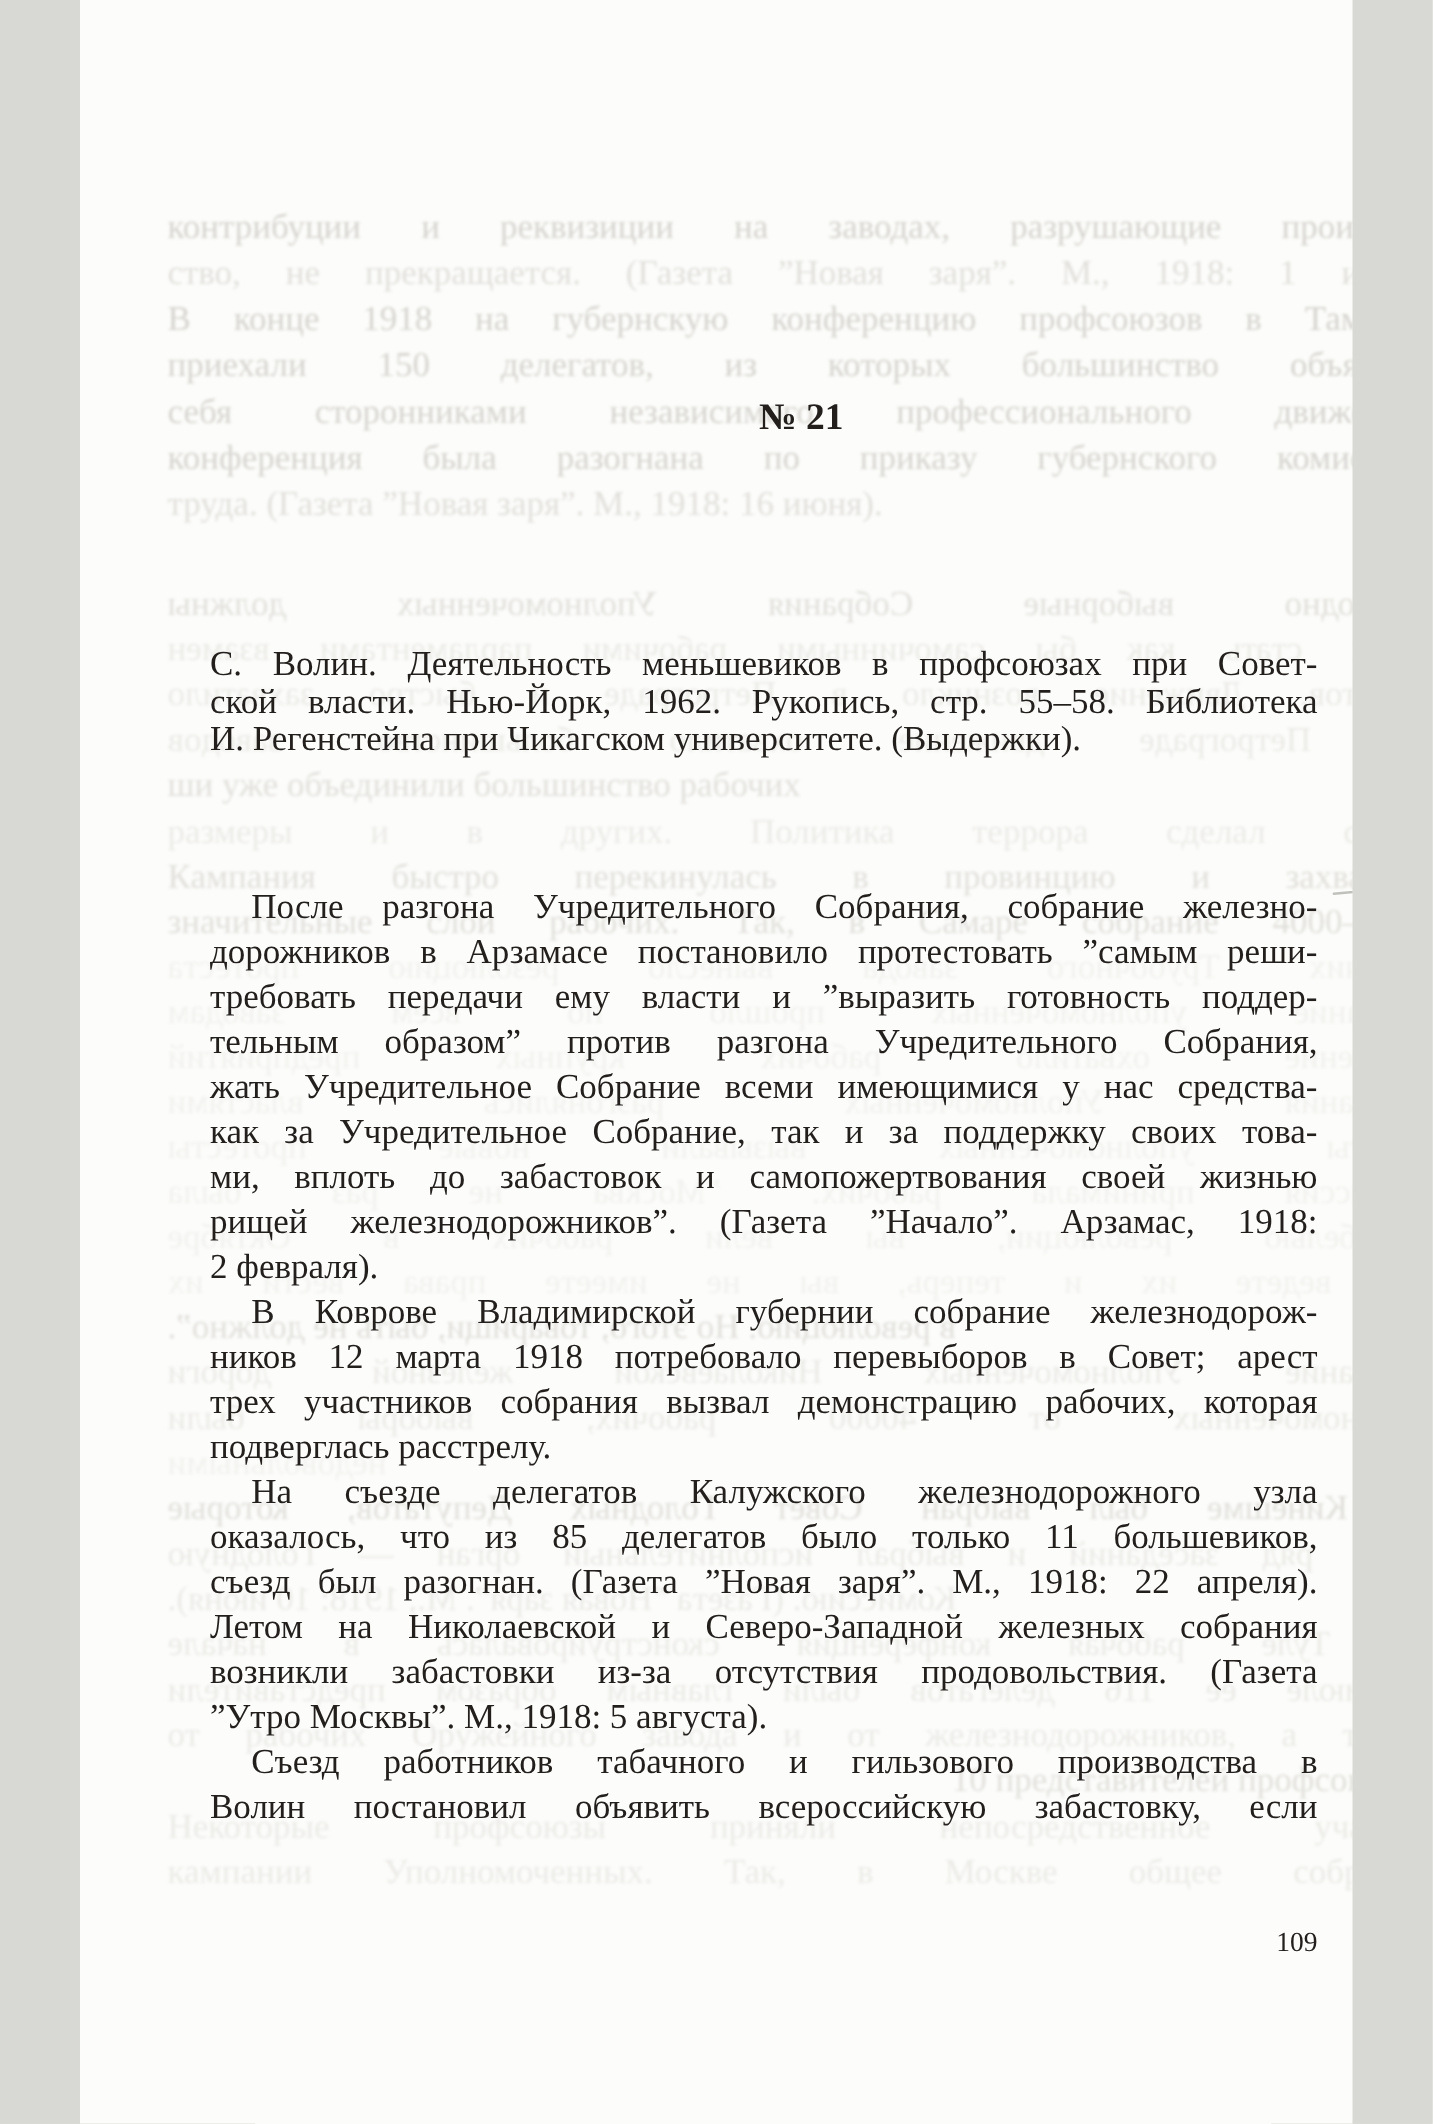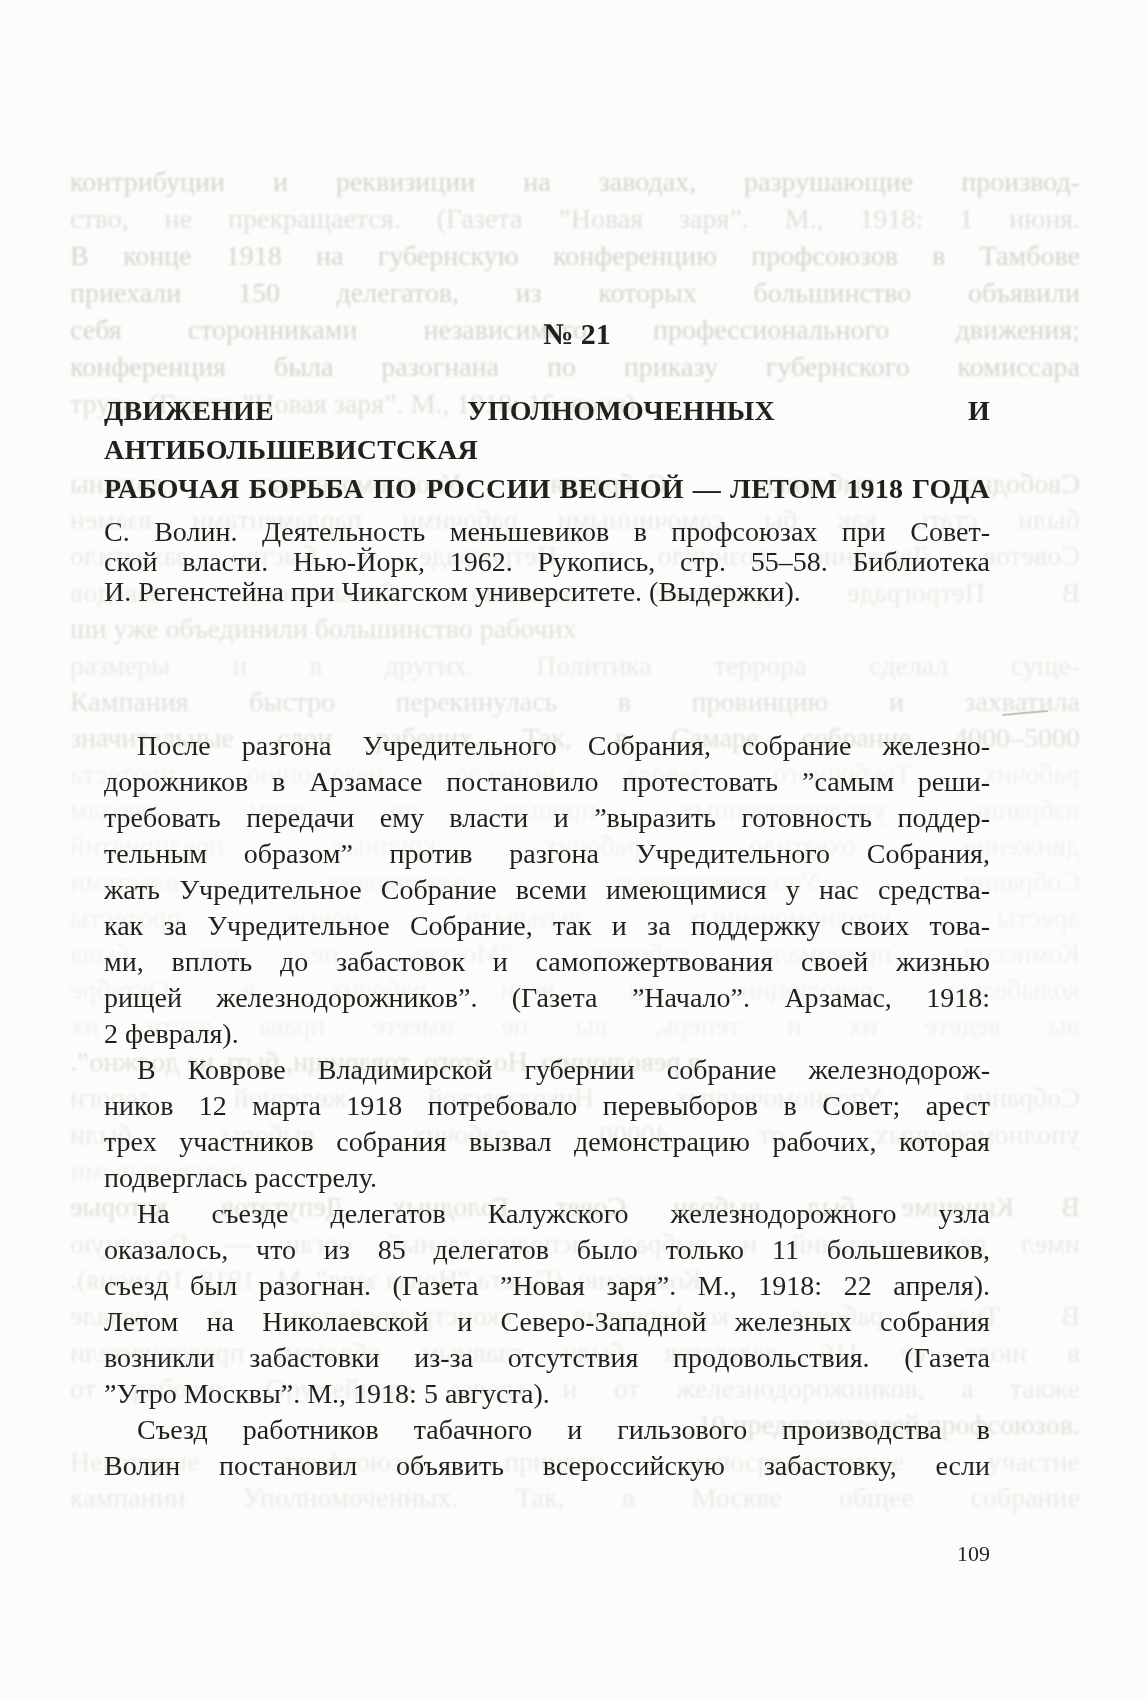--- a/index.html
+++ b/index.html
@@ -1,33 +1,33 @@
 <!DOCTYPE html>
 <html lang="ru"><head>
 <meta charset="utf-8">
 <style>
   html,body{margin:0;padding:0;background:#d8d8d4;}
   .page{
     position:relative;
-    width:1146px;height:1699px;
+    width:1018px;height:1699px;
     margin:0 auto;
     background:#fcfcfa;
     overflow:hidden;
     font-family:"Liberation Serif","DejaVu Serif",serif;
     color:#221f1d;
   }
   
   .col{position:absolute;left:104px;width:886px;}
   .heading{
     top:316px;text-align:center;text-indent:60px;
     font-weight:bold;font-size:30px;line-height:36px;
   }
   .title-block{top:391px;font-weight:bold;font-size:28px;line-height:39px;letter-spacing:.2px;}
   .citation-block{top:517px;font-size:28px;line-height:30px;}
-  .body-block{top:728px;font-size:28px;line-height:36px;}
+  .body-block{top:708px;font-size:28px;line-height:36px;}
   .tl{width:100%;}
   .tl.just{text-align:justify;text-align-last:justify;}
   .tl.left{text-align:center;text-align-last:left;}
   .tl.ind{text-indent:33px;}
   .pagenum{
     position:absolute;top:1541px;left:104px;width:886px;
     text-align:right;font-size:22px;font-weight:normal;
   }
   
   .ghost-layer{position:absolute;inset:0;pointer-events:none;}
@@ -92,24 +92,20 @@
       <div class="ghost g-faint gjust" style="top: 1373px;">от рабочих Оружейного завода и от железнодорожников, а также</div>
       <div class="ghost g-medium" style="top: 1409px; text-align: right;">10 представителей профсоюзов.</div>
       <div class="ghost g-faint gjust" style="top: 1446px;">Некоторые профсоюзы приняли непосредственное участие</div>
       <div class="ghost g-faint gjust" style="top: 1482px;">кампании Уполномоченных. Так, в Москве общее собрание</div>
     </div>
 
   <div class="scratch"></div>
 
   <div class="col heading">№ 21</div>
 
-  <div class="col title-block">
-    <div class="tl just">ДВИЖЕНИЕ УПОЛНОМОЧЕННЫХ И АНТИБОЛЬШЕВИСТСКАЯ</div>
-    <div class="tl just">РАБОЧАЯ БОРЬБА ПО РОССИИ ВЕСНОЙ — ЛЕТОМ 1918 ГОДА</div>
-  </div>
 
   <div class="col citation-block">
       <div class="tl just">С. Волин. Деятельность меньшевиков в профсоюзах при Совет-</div>
       <div class="tl just">ской власти. Нью-Йорк, 1962. Рукопись, стр. 55–58. Библиотека</div>
       <div class="tl left">И. Регенстейна при Чикагском университете. (Выдержки).</div>
     </div>
 
   <div class="col body-block">
       <div class="tl just ind">После разгона Учредительного Собрания, собрание железно-</div>
       <div class="tl just">дорожников в Арзамасе постановило протестовать ”самым реши-</div>

